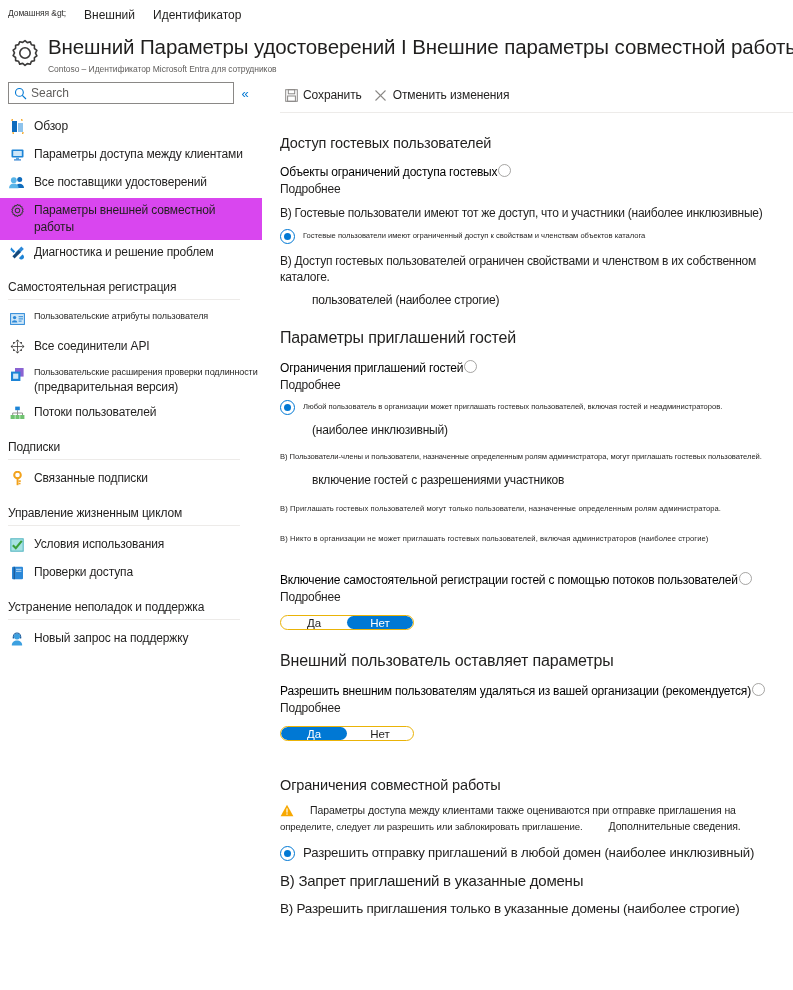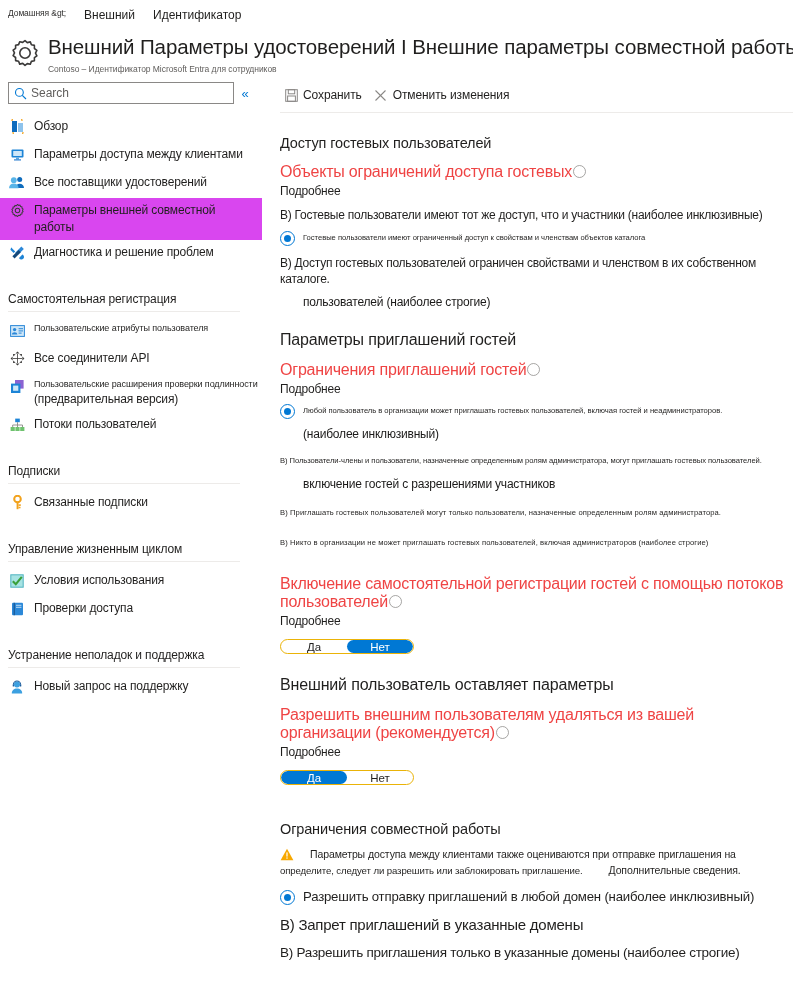--- a/index.html
+++ b/index.html
@@ -150,21 +150,21 @@
     letter-spacing: -0.15px;
   }
   .nav-label.small {
     font-size: 9px;
     line-height: 13px;
     letter-spacing: -0.1px;
   }
   .nav-label .sub2 { display: block; font-size: 12px; letter-spacing: -0.15px; line-height: 17px;}
 
   .nav-group {
-    margin-top: 24px;
+    margin-top: 12px;
     padding-left: 8px;
     padding-right: 16px;
   }
   .nav-group-title {
     font-size: 12px;
     color: #201f1e;
     padding-bottom: 5px;
     letter-spacing: -0.15px;
   }
   .nav-group-rule {
@@ -210,22 +210,22 @@
     font-size: 14.5px;
     font-weight: 400;
     color: #201f1e;
     margin: 22px 0 0 0;
     letter-spacing: -0.15px;
   }
   .sec-h2.big {
     font-size: 16px;
   }
   .field-label {
-    font-size: 16px;
-    color: #ef4444;
+    font-size: 12px;
+    color: #000000;
     margin-top: 12px;
     letter-spacing: -0.2px;
     position: relative;
     display: inline-block;
   }
   .info-dot {
     display: inline-block;
     width: 11px; height: 11px;
     border: 1px solid #8a8886;
     border-radius: 50%;
@@ -291,21 +291,21 @@
     letter-spacing: 0.1px;
     margin-top: 14px;
   }
   .radio-text.tiny {
     font-size: 7.6px;
     line-height: 11px;
     letter-spacing: -0.02px;
     margin-top: 2px;
   }
   .sub-indent {
-    margin-left: 23px;
+    margin-left: 32px;
     font-size: 12px;
     letter-spacing: -0.2px;
     margin-top: 8px;
   }
 
   
   .toggle {
     margin-top: 11px;
     width: 134px;
     height: 15px;

